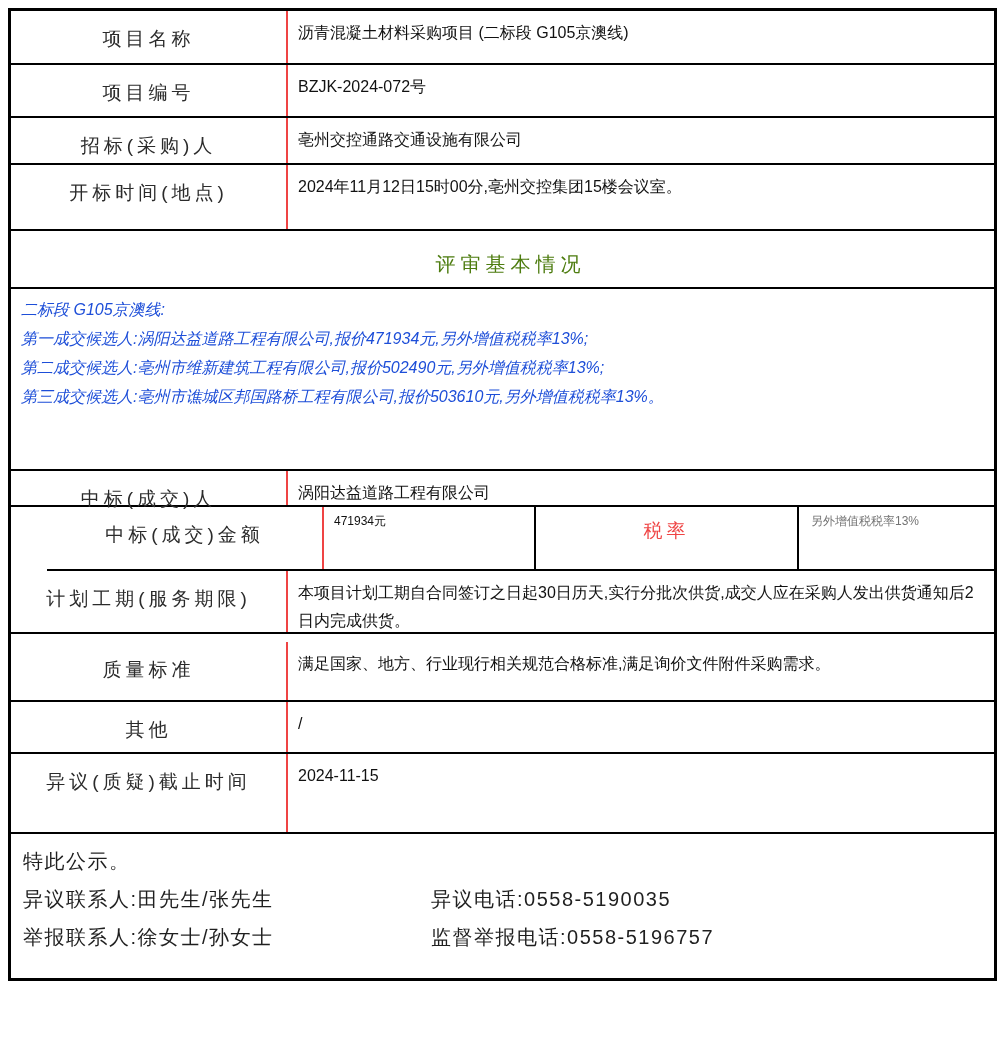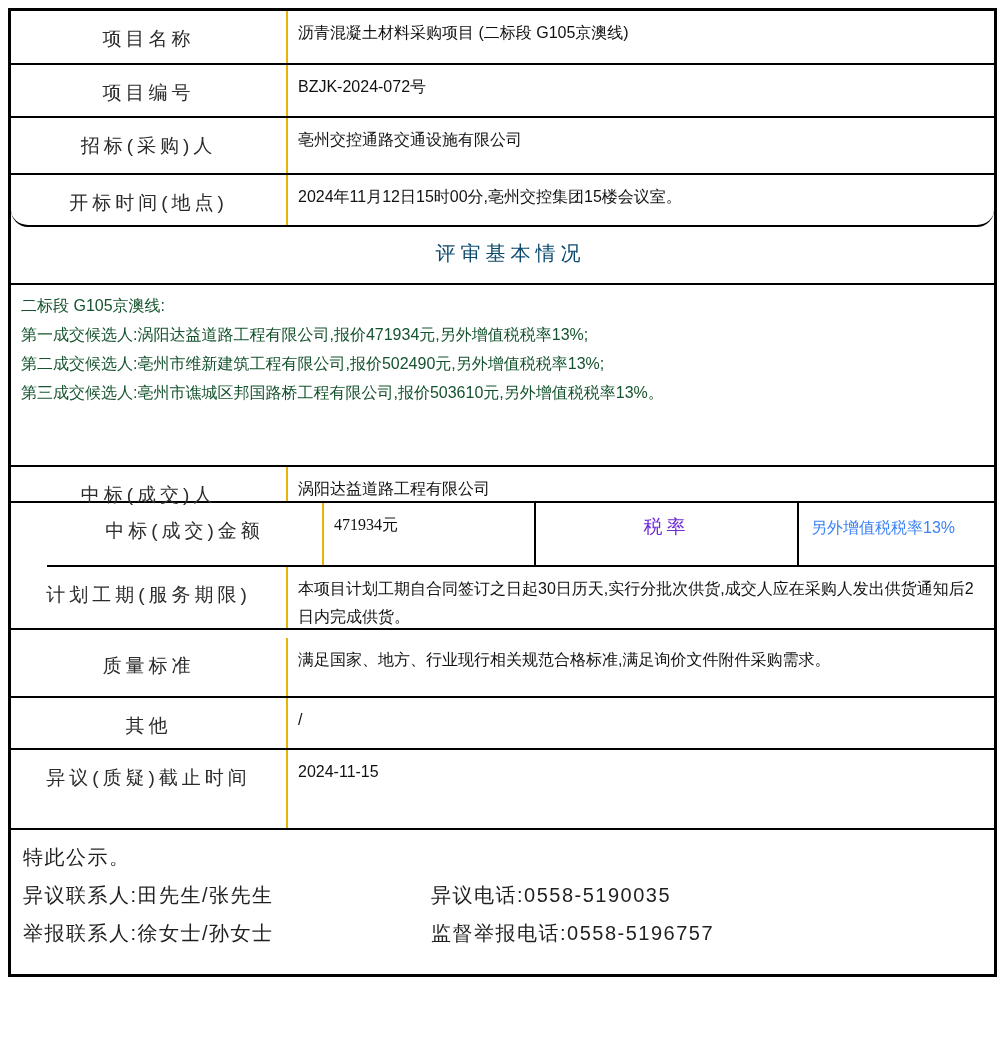--- a/index.html
+++ b/index.html
@@ -26,96 +26,96 @@
   .t-row {
     display: flex;
     border-bottom: 2px solid #000000;
     align-items: stretch;
   }
   .t-row:last-child { border-bottom: none; }
 
   .label-cell {
     width: 277px;
     flex: 0 0 277px;
-    border-right: 2px solid #eab308;
+    border-right: 2px solid #ef4444;
     text-align: center;
     font-size: 19px;
     letter-spacing: 4px;
     line-height: 33px;
     padding: 11px 26px 0 26px;
     color: #2b2b2b;
   }
   .value-cell {
     flex: 1 1 auto;
     font-size: 16px;
     line-height: 28px;
     padding: 8px 12px 16px 10px;
     color: #111111;
   }
   
   .h-r1  { height: 54px; }
   .h-r2  { height: 53px; }
-  .h-r3  { height: 57px; }
-  .h-r4  { height: 52px; border-radius: 17px; }
+  .h-r3  { height: 47px; }
+  .h-r4  { height: 66px; }
   .h-r5  { height: 58px; }
   .h-r6  { height: 182px; }
   .h-r7  { height: 36px; }
   .h-r8  { height: 64px; margin-left: 36px; }
   .h-r9  { height: 63px; }
   .h-r10 { height: 60px; margin-top: 8px; }
   .h-r11 { height: 52px; }
   .h-r12 { height: 80px; }
   .h-r13 { height: 144px; }
 
   .full-cell {
     flex: 1 1 auto;
   }
   .review-header-cell {
     text-align: center;
     font-size: 20px;
     letter-spacing: 5px;
-    padding-top: 13px;
-    color: #0c4a6e;
+    padding-top: 20px;
+    color: #4d7c0f;
     margin-left: 16px;
   }
   .review-block {
     font-size: 16px;
     line-height: 29px;
     padding: 6px 12px 0 10px;
-    color: #14532d;
+    color: #1d4ed8;
+    font-style: italic;
   }
   .review-line { white-space: nowrap; }
 
   
   .amount-cell {
     flex: 0 0 212px;
     width: 212px;
     border-right: 2px solid #000000;
-    font-size: 16px;
+    font-size: 12px;
     line-height: 28px;
-    padding: 8px 10px 0 10px;
+    padding: 0 10px 0 10px;
     color: #111111;
-    font-family: Liberation Serif, serif;
   }
   .taxlabel-cell {
     flex: 0 0 263px;
     width: 263px;
     border-right: 2px solid #000000;
     text-align: center;
     font-size: 19px;
     letter-spacing: 4px;
     padding-top: 11px;
-    color: #6d28d9;
+    color: #ef4444;
   }
   .taxvalue-cell {
     flex: 1 1 auto;
-    font-size: 16px;
+    font-size: 12px;
     line-height: 28px;
-    padding: 11px 10px 0 12px;
-    color: #3b82f6;
+    padding: 0 10px 0 12px;
+    color: #737373;
   }
 
   .footer-block {
     font-size: 20px;
     letter-spacing: 1.5px;
     line-height: 38px;
     padding: 8px 14px 0 12px;
     color: #1f1f1f;
   }
   .footer-line { white-space: nowrap; }

